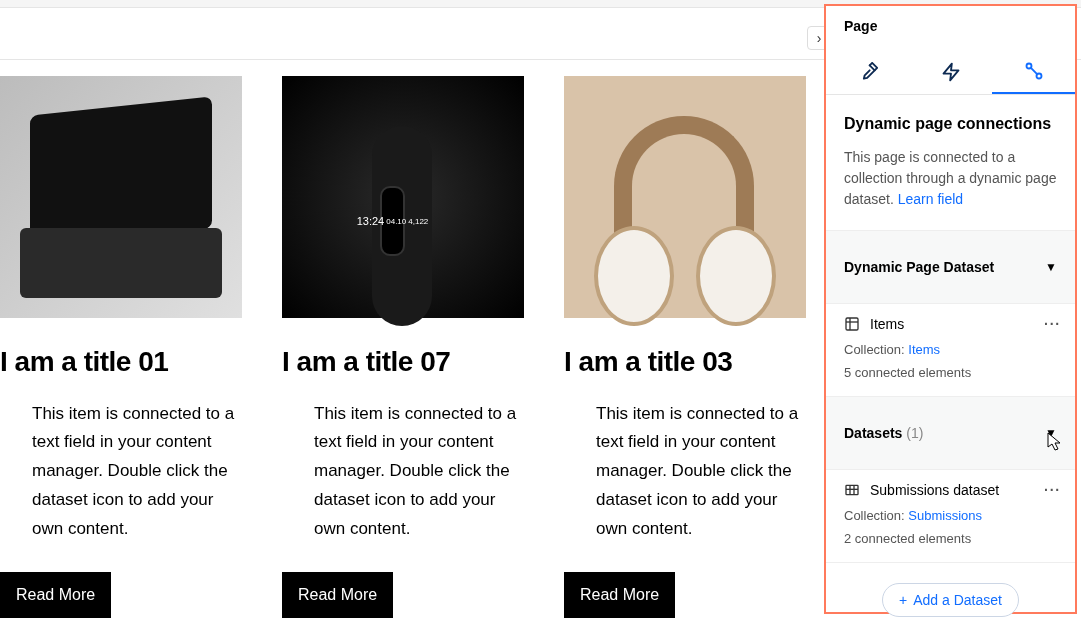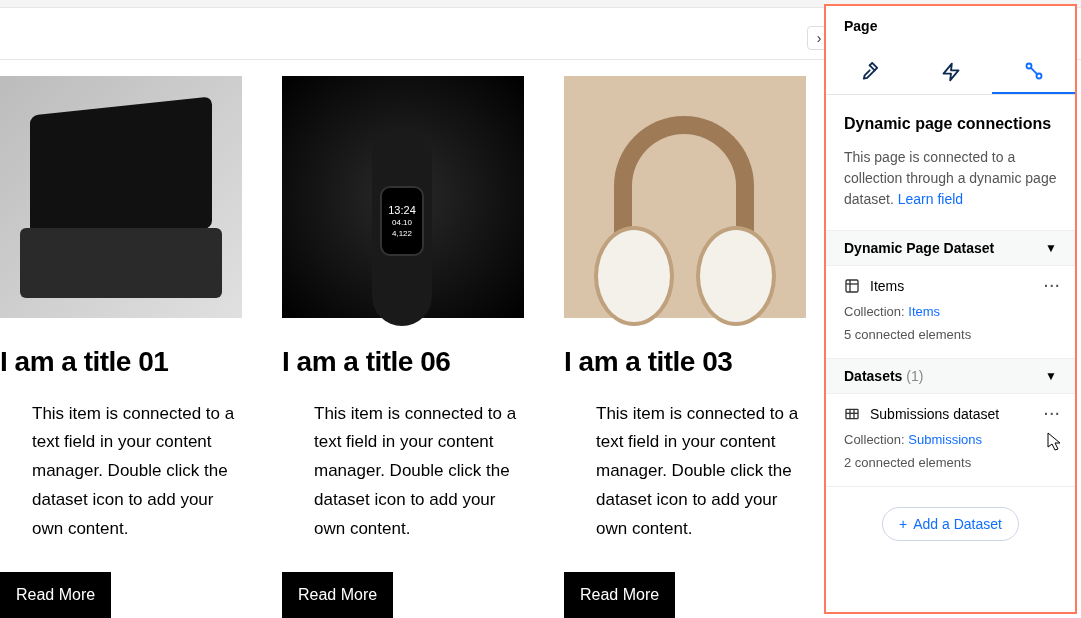--- a/index.html
+++ b/index.html
@@ -134,21 +134,21 @@
     font-size: 14px;
     line-height: 1.5;
     color: #555;
   }
   .section-desc a {
     color: #116dff;
     text-decoration: none;
   }
   .group-header {
     background: #f7f8f8;
-    padding: 9px 18px;
+    padding: 28px 18px;
     font-size: 14px;
     font-weight: 700;
     display: flex;
     justify-content: space-between;
     align-items: center;
     cursor: pointer;
     border-top: 1px solid #eee;
     border-bottom: 1px solid #eee;
   }
   .group-header .count {
@@ -215,21 +215,21 @@
     pointer-events: none;
   }
 
   
   .img-tablet { background: linear-gradient(135deg,#bcbcbc,#e0e0e0); position:relative; }
   .img-tablet::before { content:""; position:absolute; left:30px; top:30px; right:30px; bottom:80px; background:#111; border-radius:8px; transform:skewY(-6deg); }
   .img-tablet::after { content:""; position:absolute; left:20px; bottom:20px; right:20px; height:70px; background:#2a2a2a; border-radius:6px; }
 
   .img-watch { background: radial-gradient(circle at 50% 50%, #2a2a2a, #000); position:relative; }
   .img-watch::before { content:""; position:absolute; left:90px; top:50px; width:60px; height:200px; background:#1a1a1a; border-radius:30px; }
-  .watch-face { position:absolute; left:98px; top:110px; width:44px; height:70px; background:#000; border-radius:10px; border:2px solid #333; color:#fff; font-size:11px; display:flex; flex-direction:column; align-items:center; justify-content:center; gap:2px; }
+  .watch-face { position:absolute; left:98px; top:110px; width:25px; height:70px; background:#000; border-radius:10px; border:2px solid #333; color:#fff; font-size:11px; display:flex; flex-direction:row; align-items:center; justify-content:center; gap:2px; }
 
   .img-headphones { background:#d9c3a9; position:relative; }
   .hp-band { position:absolute; left:50px; top:40px; width:140px; height:140px; border:18px solid #9e7b56; border-bottom:none; border-radius:90px 90px 0 0; }
   .hp-cup-l { position:absolute; left:30px; top:150px; width:80px; height:100px; background:#f4f0ea; border-radius:50%; border:4px solid #bfa27d; }
   .hp-cup-r { position:absolute; right:30px; top:150px; width:80px; height:100px; background:#f4f0ea; border-radius:50%; border:4px solid #bfa27d; }
 </style>
 </head>
 <body>
 
 <div class="top-bar"></div>
@@ -247,21 +247,21 @@
   </div>
 
   <div class="card">
     <div class="card-image img-watch">
       <div class="watch-face">
         <span>13:24</span>
         <span style="font-size:8px">04.10</span>
         <span style="font-size:8px">4,122</span>
       </div>
     </div>
-    <div class="card-title">I am a title 06</div>
+    <div class="card-title">I am a title 07</div>
     <div class="card-desc">This item is connected to a text field in your content manager. Double click the dataset icon to add your own content.</div>
     <button class="card-button">Read More</button>
   </div>
 
   <div class="card">
     <div class="card-image img-headphones">
       <div class="hp-band"></div>
       <div class="hp-cup-l"></div>
       <div class="hp-cup-r"></div>
     </div>

